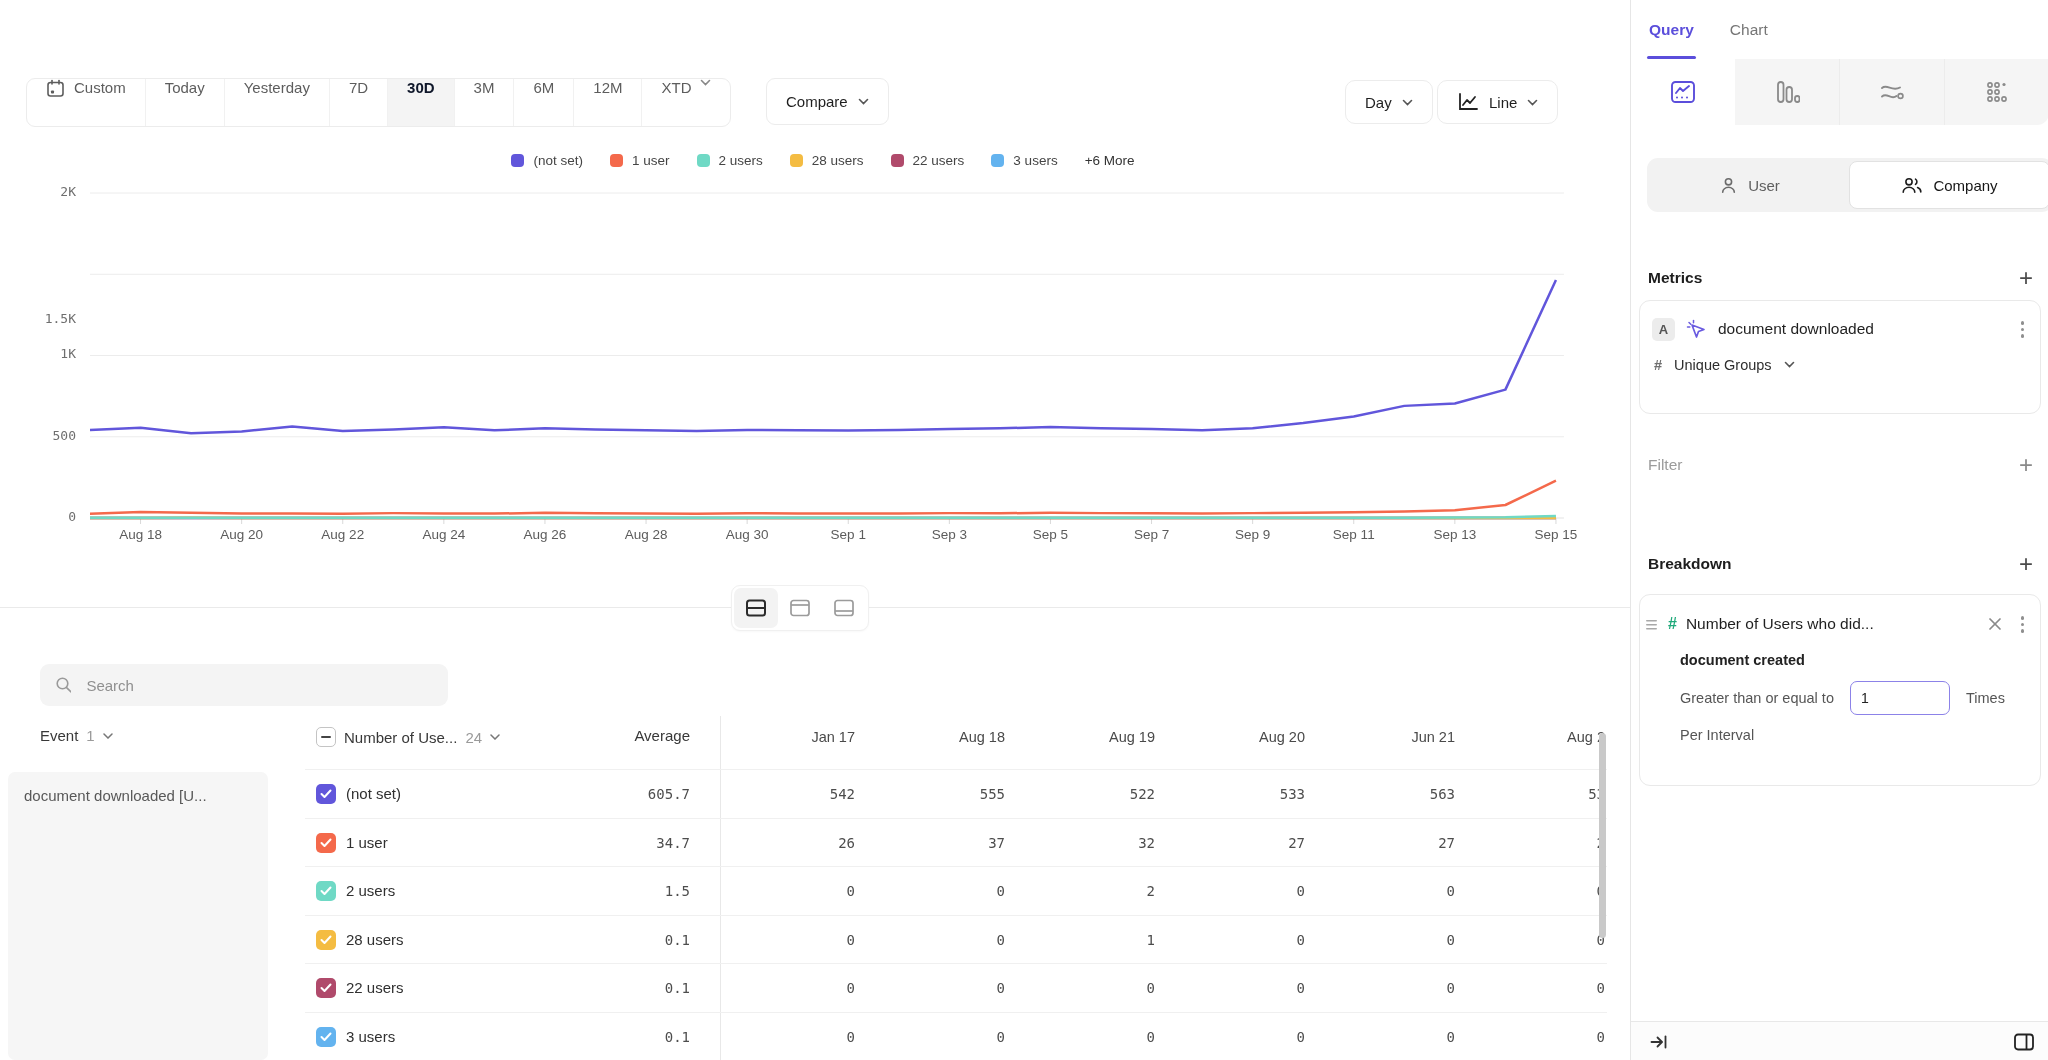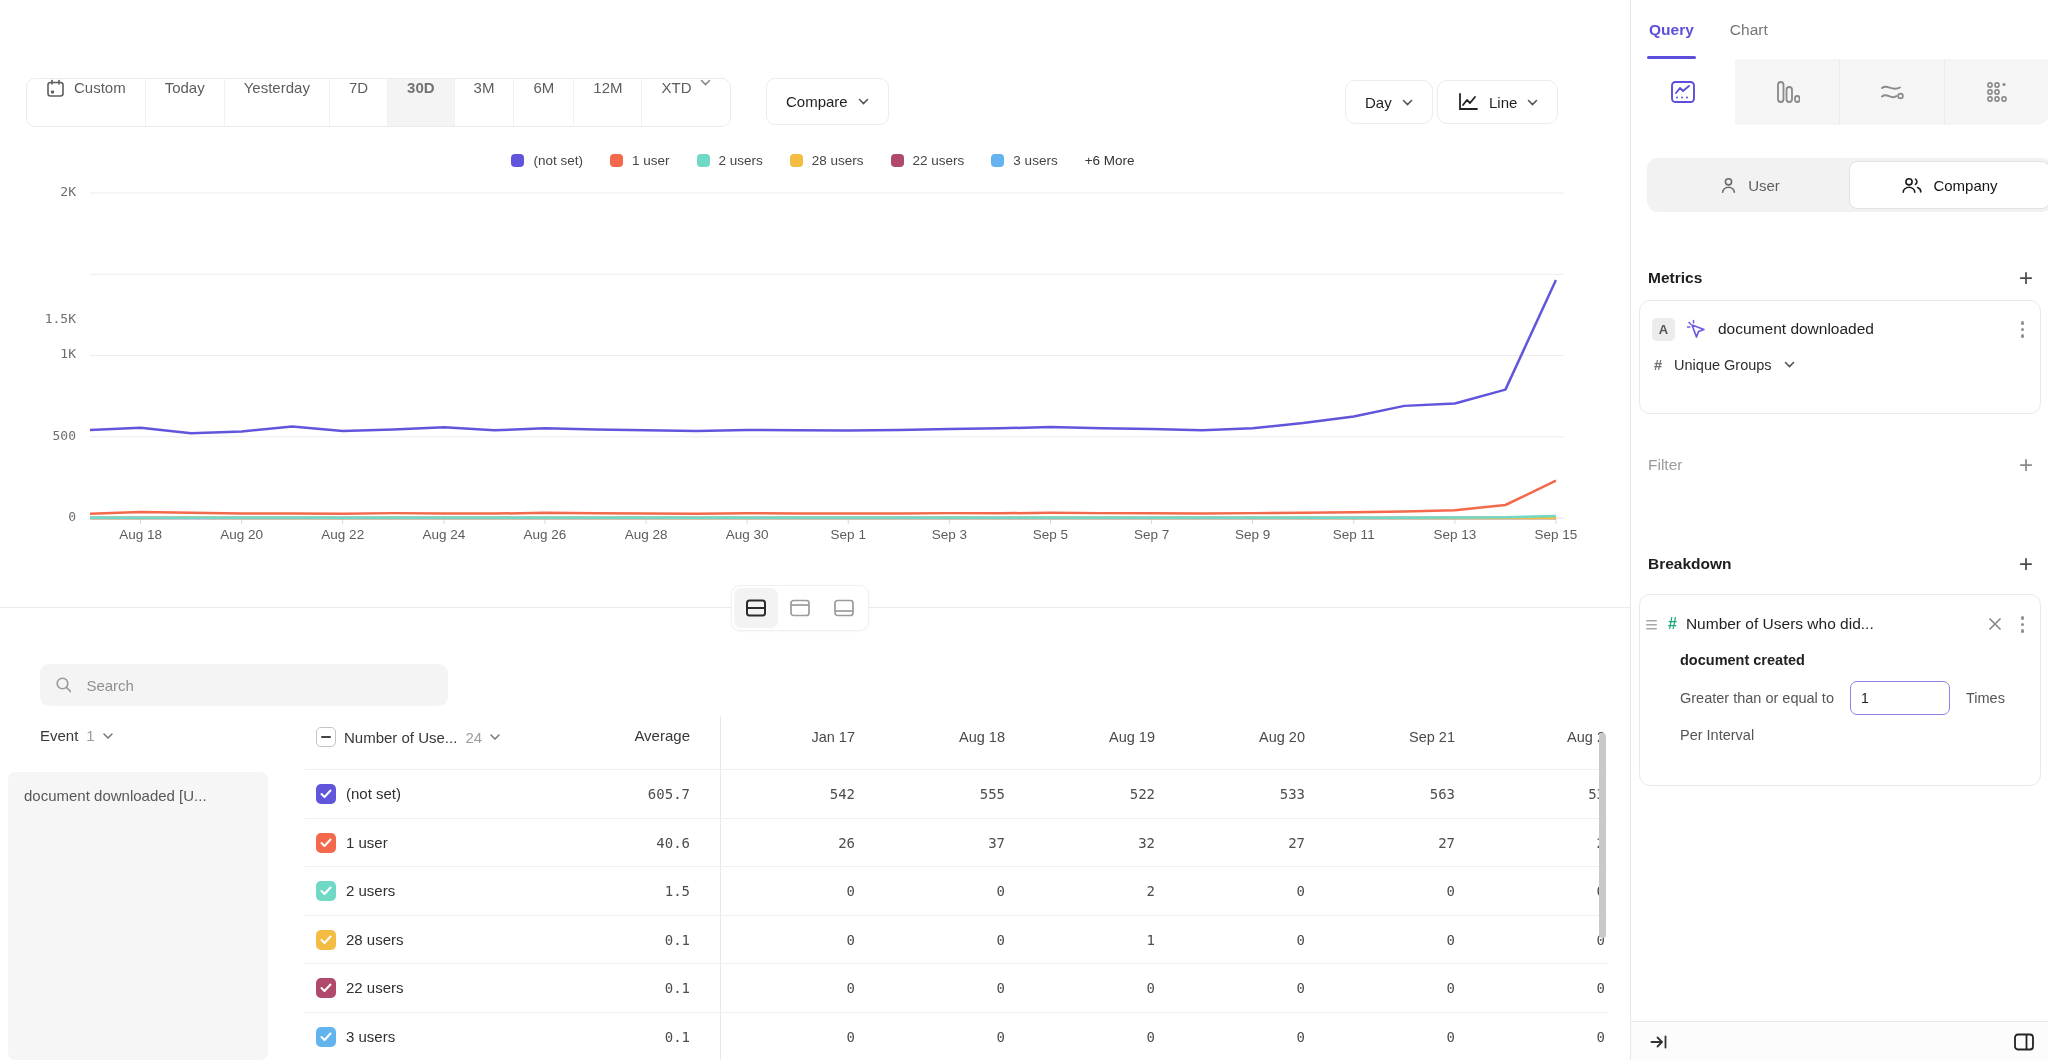--- a/index.html
+++ b/index.html
@@ -10,21 +10,21 @@
   
   .main{position:absolute;left:0;top:0;width:1630px;height:1060px;overflow:hidden}
   .panel{position:absolute;left:1630px;top:0;width:418px;height:1060px;border-left:1px solid #e6e6e6;overflow:hidden;background:#fff}
 
   
   .range-group{position:absolute;left:26px;top:78px;height:47px;display:flex;align-items:stretch;
                border:1px solid #ececec;border-radius:9px;overflow:hidden;background:#fff}
   .range-btn{display:flex;gap:9px;padding:0 19px;font-size:15px;color:#5d5d5d;
              border-right:1px solid #f1f1f1;cursor:pointer;white-space:nowrap}
   .range-btn:last-child{border-right:none}
-  .range-btn.selected{background:#f4f4f4;color:#737373;font-weight:bold}
+  .range-btn.selected{background:#f4f4f4;color:#0f172a;font-weight:bold}
   .pill-btn{position:absolute;height:47px;display:flex;align-items:center;gap:10px;padding:0 19px;
             border:1px solid #ececec;border-radius:9px;background:#fff;font-size:15px;color:#1f1f1f;cursor:pointer;box-sizing:border-box}
   .pill-btn.small{height:44px;border-radius:10px}
 
   
   .legend{position:absolute;left:90px;top:153px;width:1466px;display:flex;justify-content:center;align-items:center;gap:27px}
   .legend-item{display:flex;align-items:center;gap:9px;font-size:13.5px;color:#454545}
   .swatch{width:13px;height:13px;border-radius:4px}
   .legend-more{font-size:13.5px;color:#333}
 
@@ -299,21 +299,21 @@
       </svg>
   </div>
   <div class="th" style="left:560px;width:130px;justify-content:flex-end">
     <span>Average</span>
   </div>
   <div id="date-headers">
       <div class="date-header" style="left: 725px; width: 130px;">Jan 17</div>
       <div class="date-header" style="left: 875px; width: 130px;">Aug 18</div>
       <div class="date-header" style="left: 1025px; width: 130px;">Aug 19</div>
       <div class="date-header" style="left: 1175px; width: 130px;">Aug 20</div>
-      <div class="date-header" style="left: 1325px; width: 130px;">Sep 21</div>
+      <div class="date-header" style="left: 1325px; width: 130px;">Jun 21</div>
       <div class="date-header" style="left: 1475px; width: 130px;">Aug 2</div>
     </div>
   <div class="col-divider"></div>
 
   <div class="event-cell">document downloaded [U...</div>
   <div id="table-rows">
       <div class="row-sep" style="top: 769px;"></div>
       <span class="cbx" style="left: 316px; top: 784px; background: rgb(97, 86, 219);">
         <svg width="12" height="10">
           <polyline points="1.5,5 4.5,8 10.5,1.5" fill="none" stroke="#fff" stroke-width="2" stroke-linecap="round" stroke-linejoin="round"></polyline>
@@ -327,21 +327,21 @@
       <div class="cell-num mono" style="left: 1175px; width: 130px; top: 786px;">533</div>
       <div class="cell-num mono" style="left: 1325px; width: 130px; top: 786px;">563</div>
       <div class="cell-num mono" style="left: 1475px; width: 130px; top: 786px;">53</div>
       <div class="row-sep" style="top: 817.5px;"></div>
       <span class="cbx" style="left: 316px; top: 832.5px; background: rgb(244, 105, 75);">
         <svg width="12" height="10">
           <polyline points="1.5,5 4.5,8 10.5,1.5" fill="none" stroke="#fff" stroke-width="2" stroke-linecap="round" stroke-linejoin="round"></polyline>
         </svg>
       </span>
       <div class="trow-label" style="left: 346px; top: 833.5px;">1 user</div>
-      <div class="cell-num mono" style="left: 560px; width: 130px; top: 834.5px;">40.6</div>
+      <div class="cell-num mono" style="left: 560px; width: 130px; top: 834.5px;">34.7</div>
       <div class="cell-num mono" style="left: 725px; width: 130px; top: 834.5px;">26</div>
       <div class="cell-num mono" style="left: 875px; width: 130px; top: 834.5px;">37</div>
       <div class="cell-num mono" style="left: 1025px; width: 130px; top: 834.5px;">32</div>
       <div class="cell-num mono" style="left: 1175px; width: 130px; top: 834.5px;">27</div>
       <div class="cell-num mono" style="left: 1325px; width: 130px; top: 834.5px;">27</div>
       <div class="cell-num mono" style="left: 1475px; width: 130px; top: 834.5px;">2</div>
       <div class="row-sep" style="top: 866px;"></div>
       <span class="cbx" style="left: 316px; top: 881px; background: rgb(111, 217, 197);">
         <svg width="12" height="10">
           <polyline points="1.5,5 4.5,8 10.5,1.5" fill="none" stroke="#fff" stroke-width="2" stroke-linecap="round" stroke-linejoin="round"></polyline>

